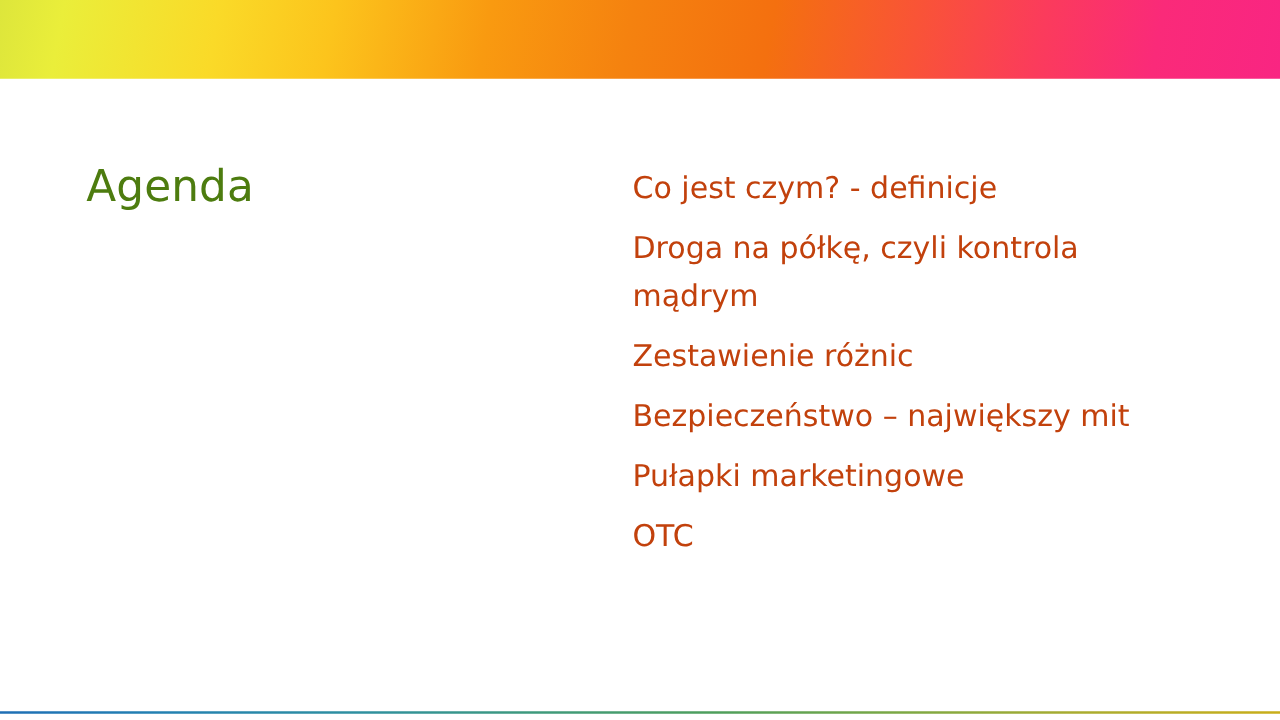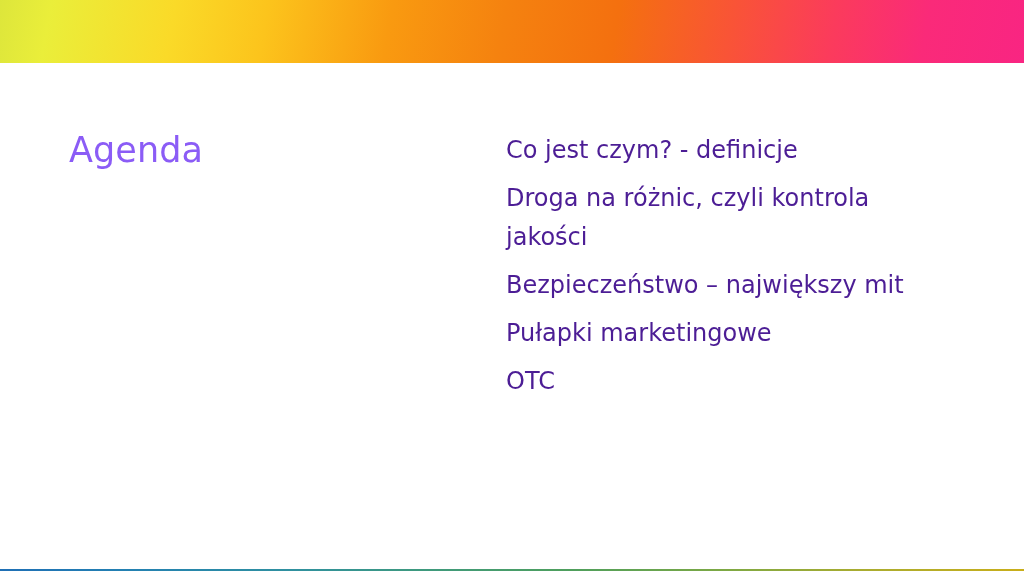--- a/index.html
+++ b/index.html
@@ -70,40 +70,40 @@
   }
 
   .title {
     position: absolute;
     left: 69px;
     top: 67px;
     margin: 0;
     font-size: 35px;
     font-weight: 400;
     line-height: 1.15;
-    color: #8b5cf6;
+    color: #4d7c0f;
     letter-spacing: 0.1px;
     white-space: nowrap;
   }
 
   .agenda-list {
     position: absolute;
     left: 506px;
     top: 68px;
     width: 450px;
     margin: 0;
     padding: 0;
     list-style: none;
   }
 
   .agenda-item {
     font-size: 24px;
     font-weight: 400;
     line-height: 39px;
-    color: #4c1d95;
+    color: #c2410c;
     margin: 0 0 9px 0;
   }
   .agenda-item.tight {
     margin-bottom: 0;
   }
   .agenda-item:last-child {
     margin-bottom: 16px;
   }
 </style>
 </head>
@@ -112,21 +112,22 @@
 <div class="slide">
 
   <div class="top-band"></div>
 
   <div class="content">
 
     <h1 class="title">Agenda</h1>
 
     <ul class="agenda-list">
       <li class="agenda-item">Co jest czym? - definicje</li>
-      <li class="agenda-item">Droga na różnic, czyli kontrola jakości</li>
+      <li class="agenda-item">Droga na półkę, czyli kontrola mądrym</li>
+      <li class="agenda-item">Zestawienie różnic</li>
       <li class="agenda-item">Bezpieczeństwo – największy mit</li>
       <li class="agenda-item">Pułapki marketingowe</li>
       <li class="agenda-item tight">OTC</li>
     </ul>
 
   </div>
 
   <div class="bottom-rule"></div>
 
 </div>

